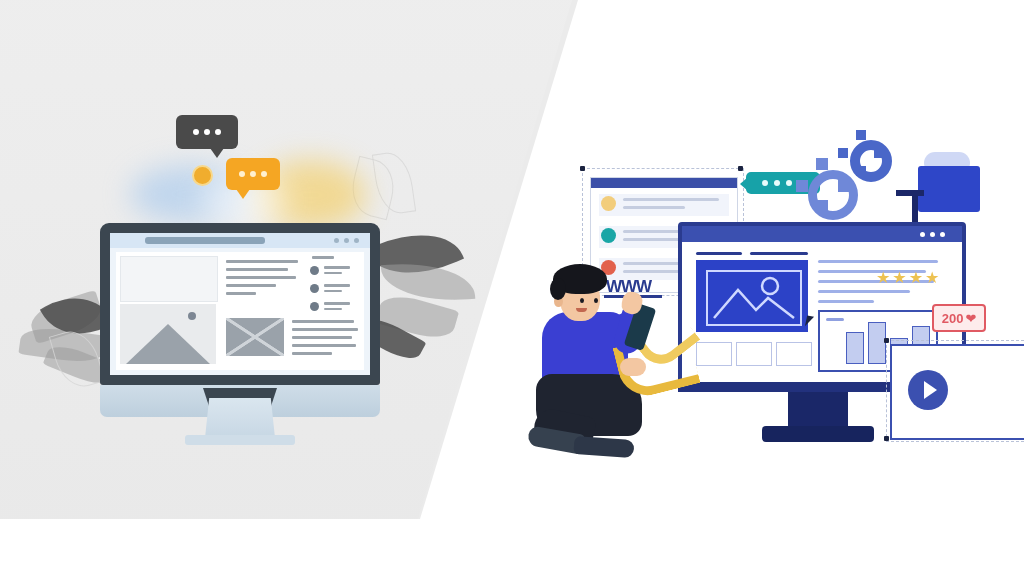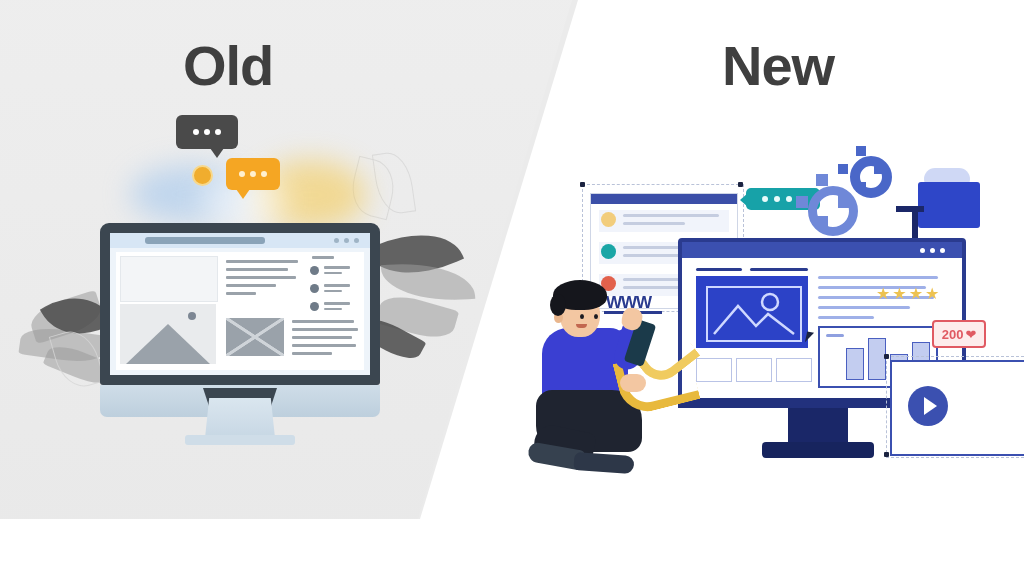--- a/index.html
+++ b/index.html
@@ -83,21 +83,21 @@
      background:radial-gradient(circle,#ffffff 30%,#dce8f1 70%);}
   .mon-neckdark{position:absolute;left:203px;top:388px;width:74px;height:18px;background:#3b4650;
      clip-path:polygon(0 0,100% 0,92% 100%,8% 100%);}
   .mon-neck{position:absolute;left:205px;top:398px;width:70px;height:40px;
      background:linear-gradient(180deg,#dae6ef 0%,#c7d7e4 100%);
      clip-path:polygon(6% 0,94% 0,100% 100%,0 100%);}
   .mon-base{position:absolute;left:185px;top:435px;width:110px;height:10px;
      background:#cfdde8;border-radius:3px;}
 
   
-  .new-art{position:absolute;left:520px;top:128px;width:504px;height:400px;}
+  .new-art{position:absolute;left:520px;top:112px;width:504px;height:400px;}
 
   .dashed-box{position:absolute;border:1px dashed #b9c2d8;}
   .handle{position:absolute;width:5px;height:5px;background:#1b2340;border-radius:1px;}
 
   
   .panel{position:absolute;left:70px;top:65px;width:146px;height:114px;background:#fff;border:1px solid #cfd6e6;}
   .panel-bar{position:absolute;left:0;top:0;width:100%;height:10px;background:#3b4fa8;}
   .panel-row{position:absolute;left:8px;width:130px;height:22px;background:#f1f4fb;}
   .cdot{position:absolute;left:10px;width:15px;height:15px;border-radius:50%;}
   .cd-yellow{background:#f2cd7c;}
@@ -182,21 +182,20 @@
 </style>
 </head>
 <body>
 
 <div id="stage">
 
   <div class="bg-white"></div>
   <div class="bg-gray-wedge"></div>
   <div class="bg-gray-soft"></div>
 
-  <div class="title old">Old</div>
 
   <div class="old-art">
 
     <div class="leaf leaf-a"></div>
     <div class="leaf leaf-b"></div>
     <div class="leaf leaf-c"></div>
     <div class="leaf dark leaf-d"></div>
     <div class="leaf dark leaf-r1"></div>
     <div class="leaf leaf-r2"></div>
     <div class="leaf leaf-r3"></div>
@@ -263,21 +262,20 @@
         </div>
       </div>
     </div>
     <div class="mon-chin"></div>
     <div class="mon-cam"></div>
     <div class="mon-neckdark"></div>
     <div class="mon-neck"></div>
     <div class="mon-base"></div>
   </div>
 
-  <div class="title new">New</div>
 
   <div class="new-art">
 
     <div class="dashed-box" style="left:62px;top:56px;width:160px;height:126px;"></div>
     <div class="handle" style="left:60px;top:54px;"></div>
     <div class="handle" style="left:218px;top:54px;"></div>
 
     <div class="panel">
       <div class="panel-bar"></div>
       <div class="panel-row" style="top:16px;"></div>

